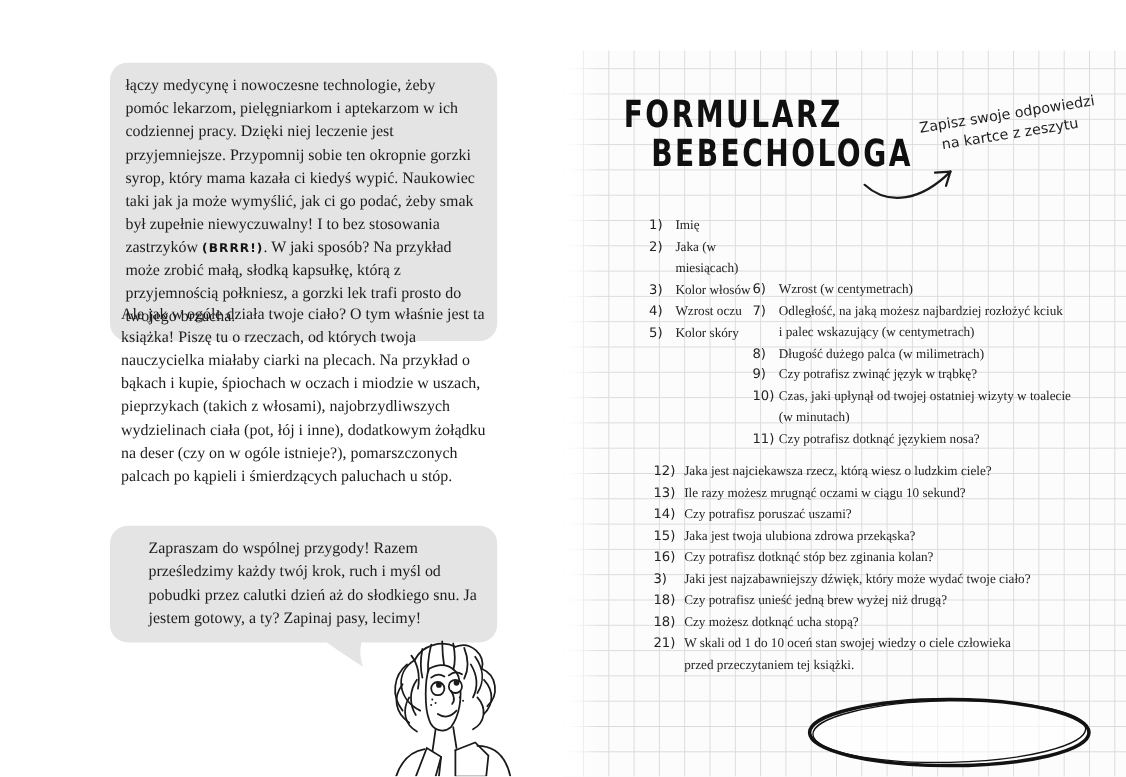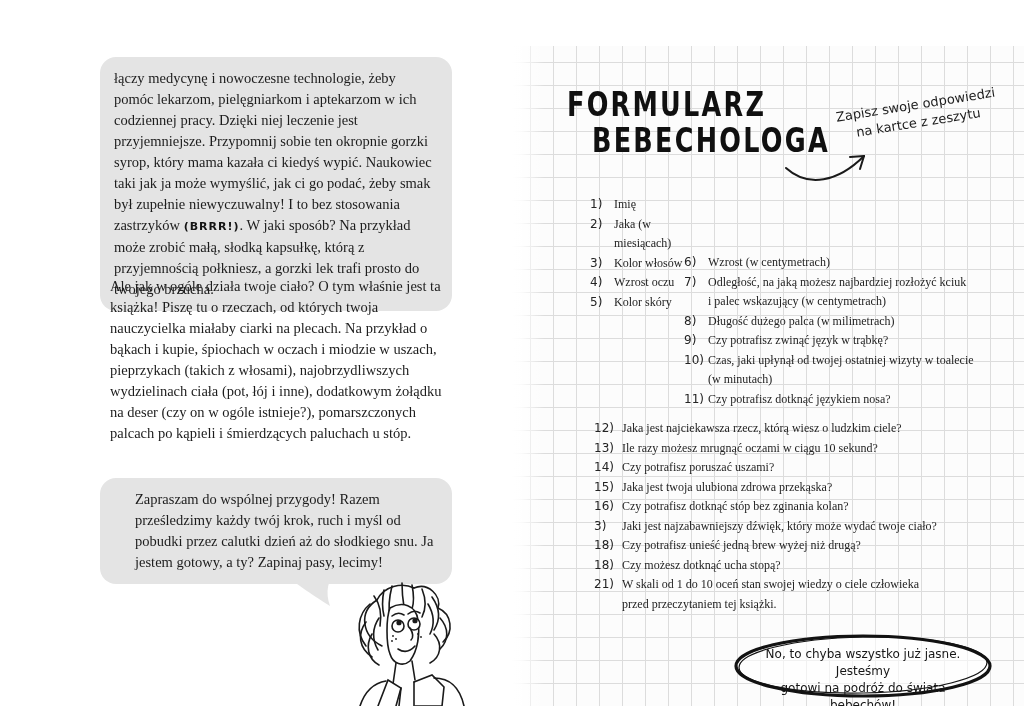--- a/index.html
+++ b/index.html
@@ -224,18 +224,16 @@
           <span class="item-text">W skali od 1 do 10 oceń stan swojej wiedzy o ciele człowieka
 przed przeczytaniem tej książki.</span>
         </div>
     </div>
 
     <div class="oval-wrap">
       <svg class="oval-svg" width="262" height="68" viewBox="0 0 262 68">
         <ellipse cx="131" cy="34" rx="127" ry="30" fill="rgba(255,255,255,0.6)" stroke="#121212" stroke-width="3.2"></ellipse>
         <ellipse cx="131" cy="33" rx="124" ry="28" fill="none" stroke="#121212" stroke-width="1.2" transform="rotate(-1.2 131 33)"></ellipse>
       </svg>
-      <div class="oval-text">No, to chyba wszystko już jasne. Jesteśmy
-gotowi na podróż do świata bebechów!</div>
     </div>
 
   </div>
 </div>
 
 </body></html>

